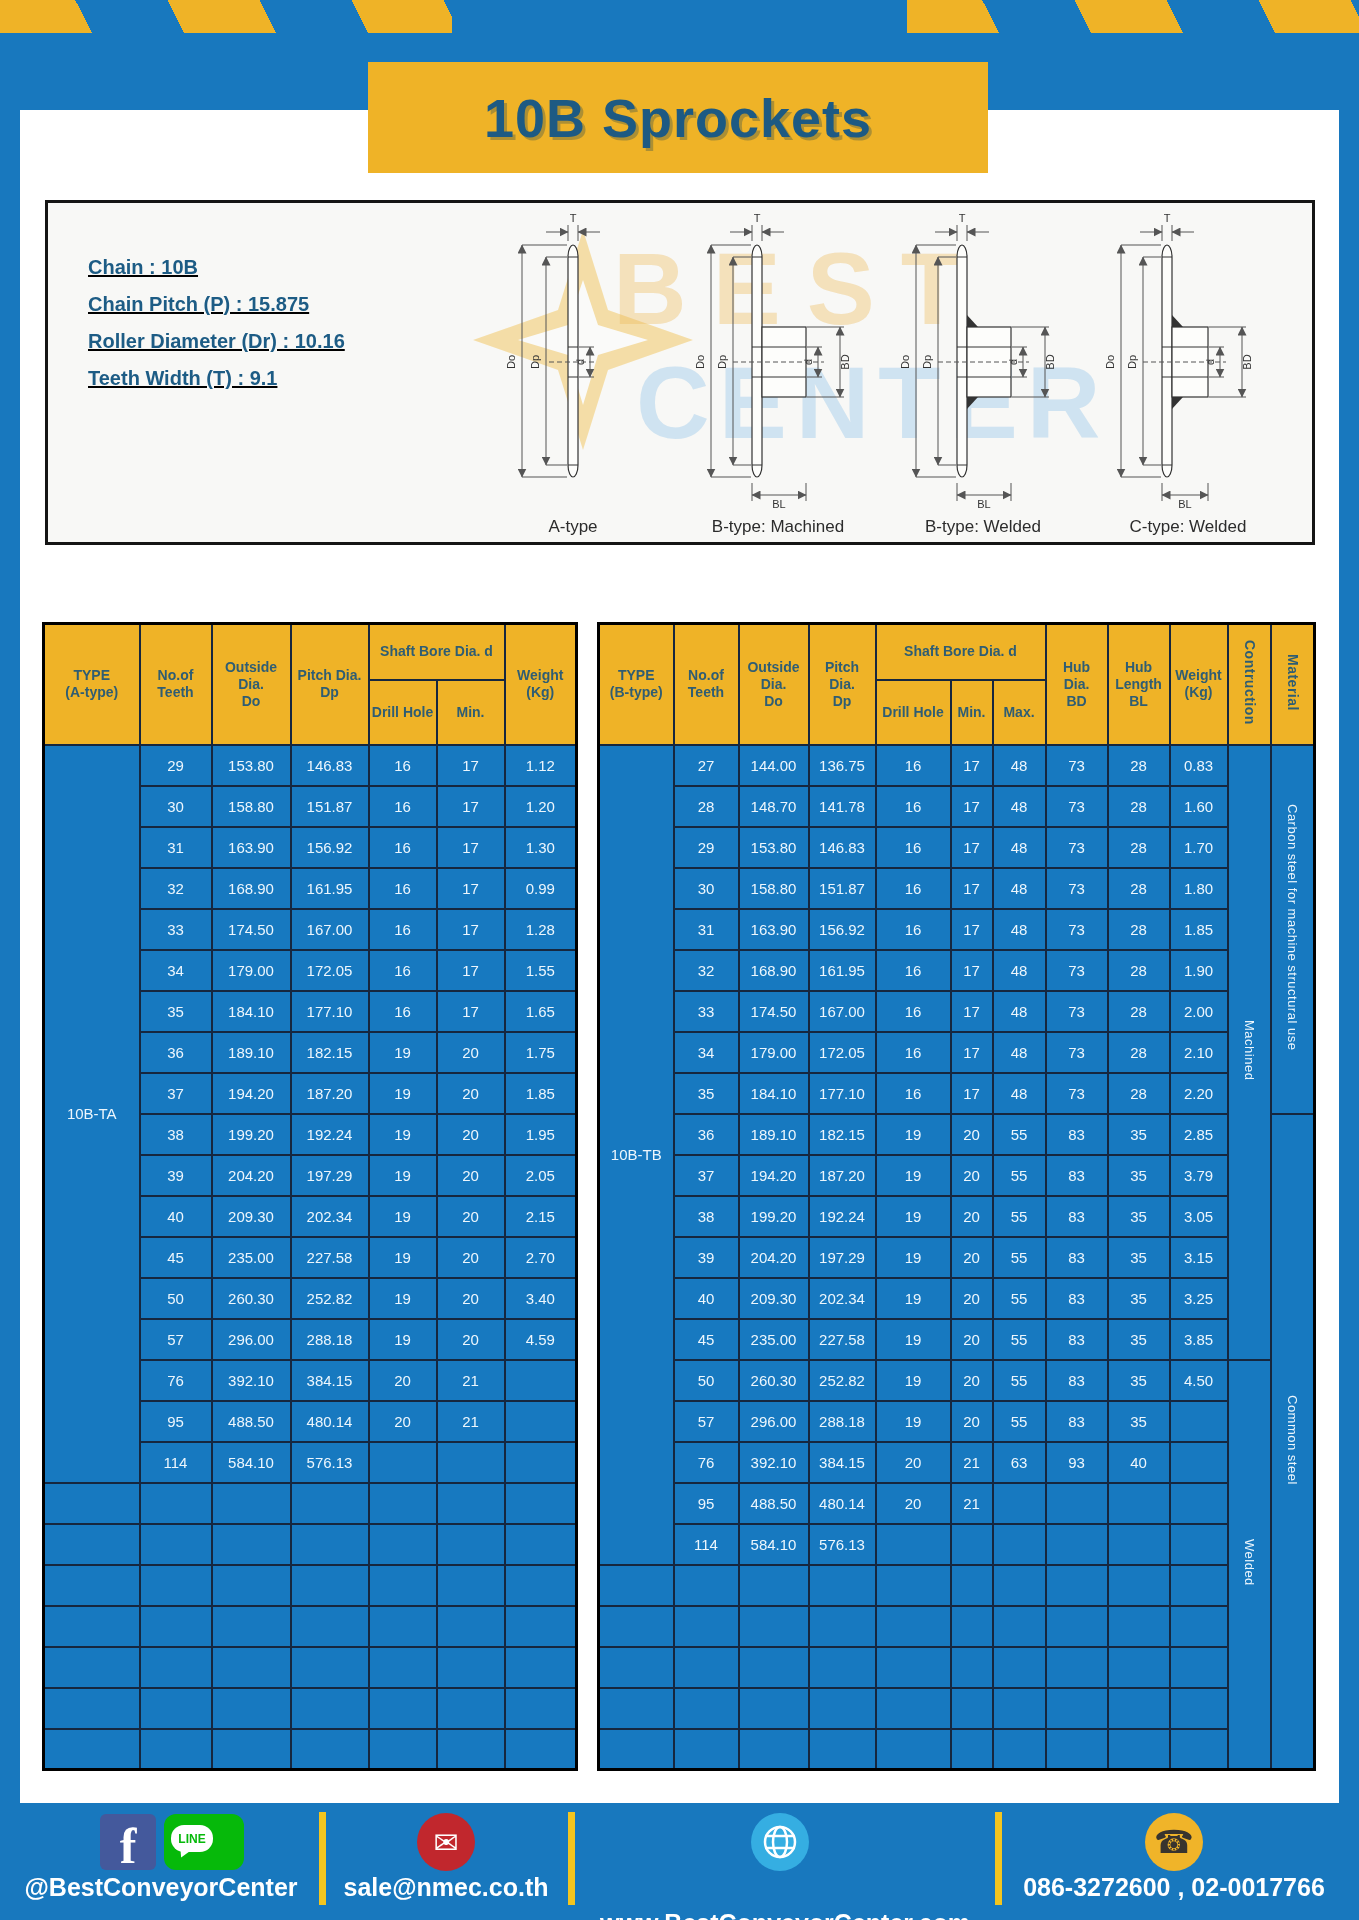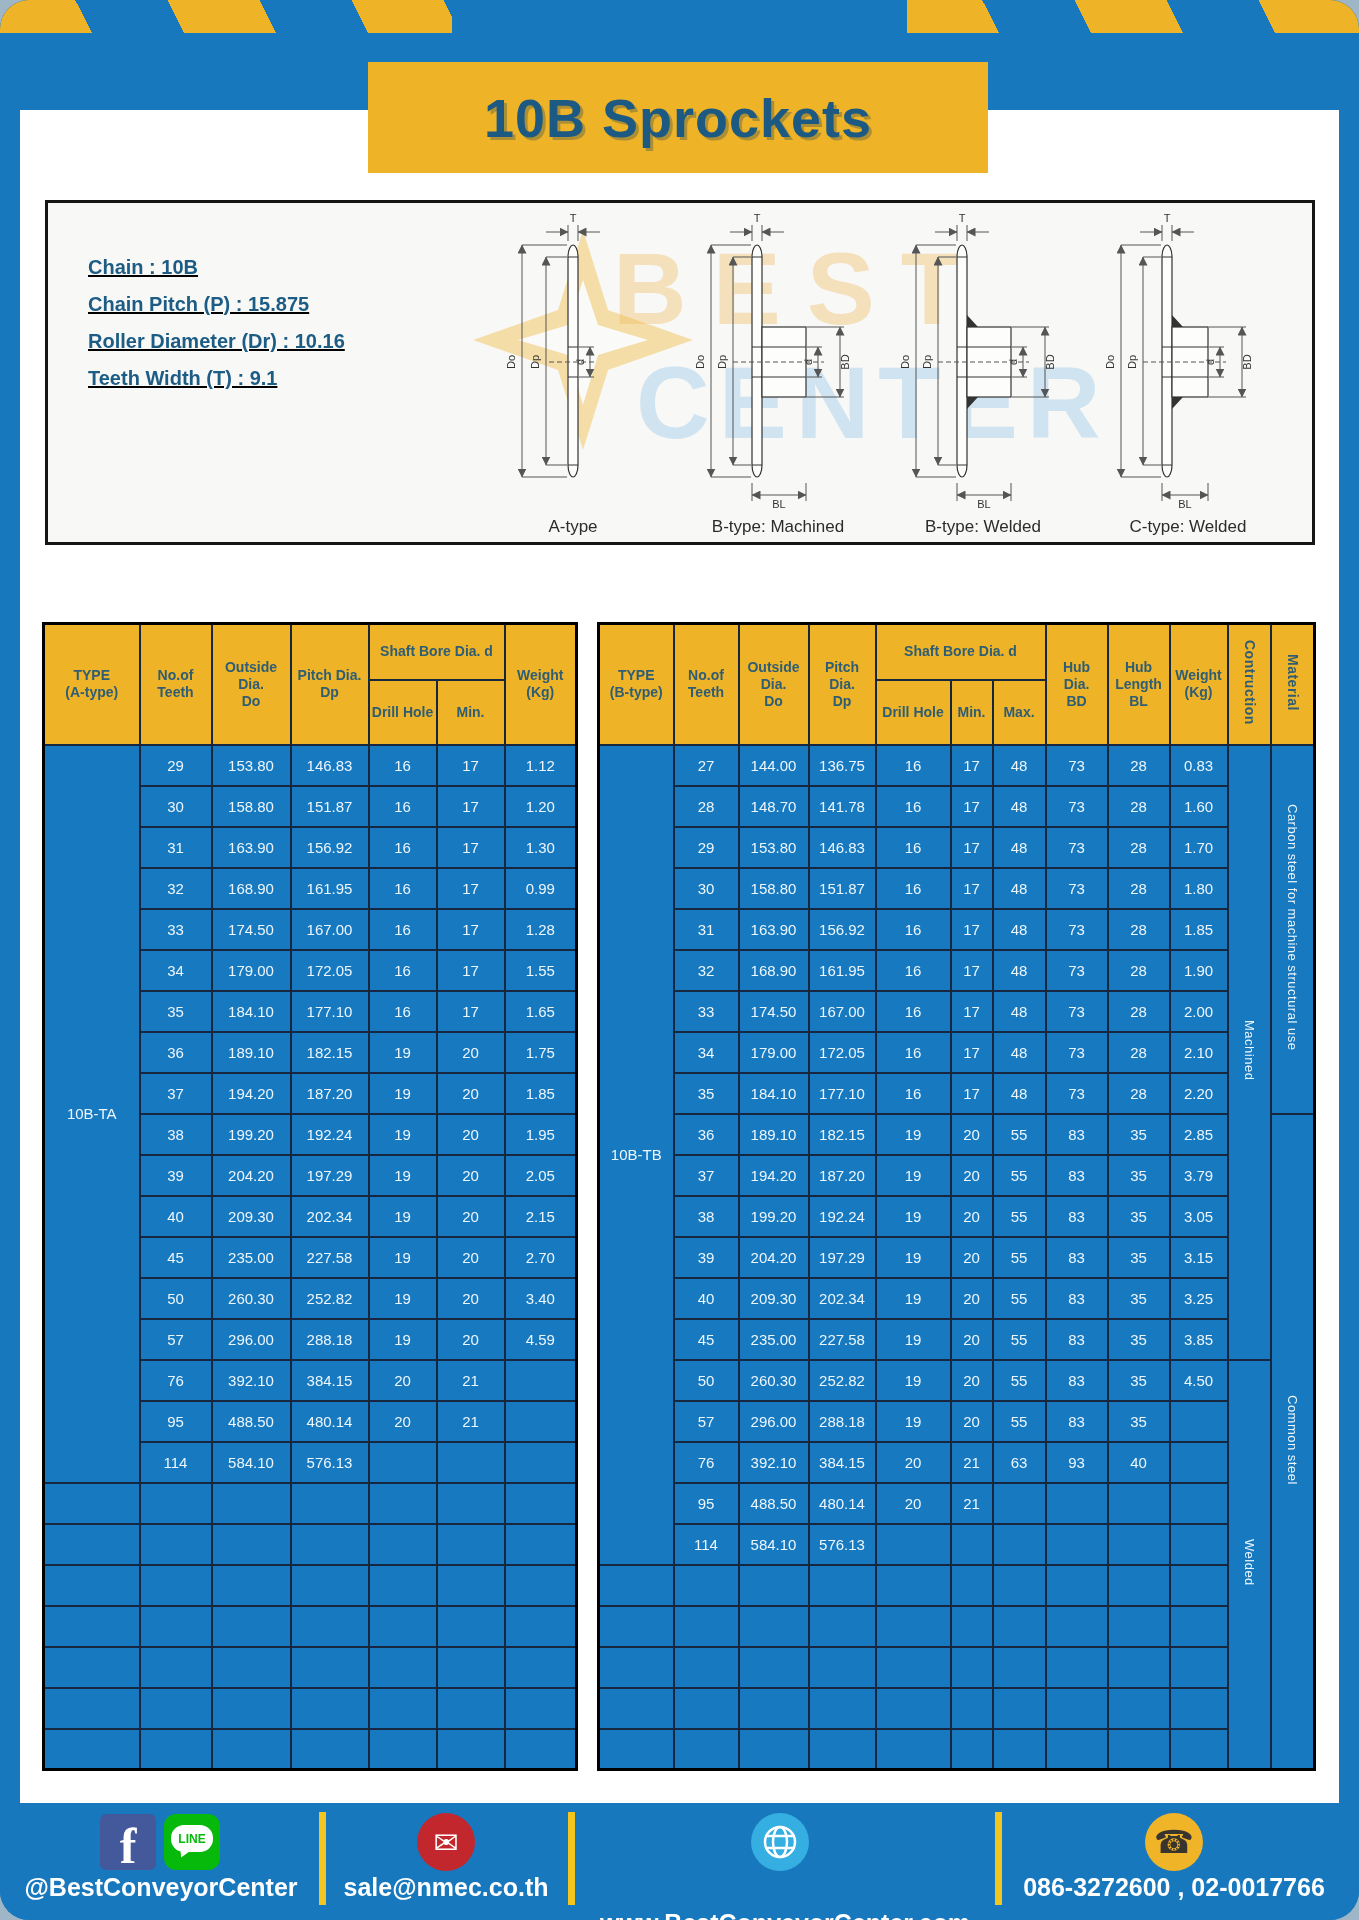--- a/index.html
+++ b/index.html
@@ -1,17 +1,17 @@
 <!DOCTYPE html>
 <html><head>
 <meta charset="utf-8">
 <style>
   html,body{margin:0;padding:0;background:#9fb6c6;}
   .page{position:relative;width:1359px;height:1920px;background:#1878be;overflow:hidden;
-        font-family:"Liberation Sans",sans-serif;margin:0 auto;border-radius:29px;}
+        font-family:"Liberation Sans",sans-serif;margin:0 auto;}
   
   .topbar{position:absolute;top:0;left:0;width:1359px;height:110px;background:#1878be;}
   .hazard{position:absolute;top:0;height:33px;width:452px;
           background:repeating-linear-gradient(63deg,#efb327 0 82px,#1878be 82px 164px);}
   .hazard.right{right:0;}
   .hazard.left{left:0;}
   
   .sheet{position:absolute;left:20px;top:110px;width:1319px;height:1693px;background:#ffffff;}
   
   .title-box{position:absolute;left:368px;top:62px;width:620px;height:111px;background:#efb327;
@@ -835,21 +835,21 @@
           <td></td>
         </tr>
       </tbody>
   </table>
 
   <div class="footer"></div>
 
   <div class="fb-icon" style="left:100px;">
     <span>f</span>
   </div>
-  <div class="line-icon" style="left:164px;">
+  <div class="line-icon" style="left:164px;padding-left:24px;">
     <div class="line-bubble">LINE</div>
     <div class="line-tail"></div>
   </div>
   <div class="f-label" style="left:20px;width:282px;">@BestConveyorCenter</div>
 
   <div class="fdiv" style="left:319px;"></div>
 
   <div class="icon-circle" style="left:417px;background:#c1272d;">
     <span class="mail-glyph">✉</span>
   </div>

